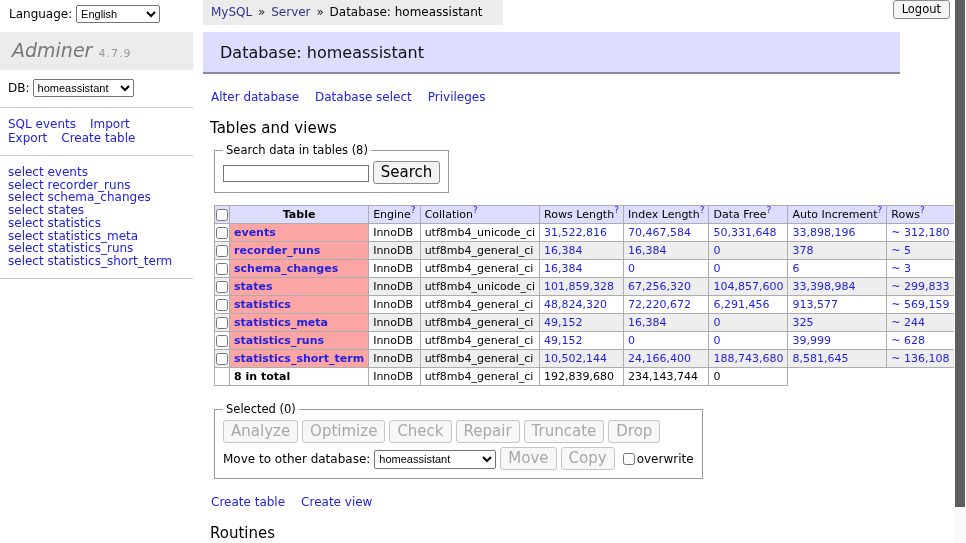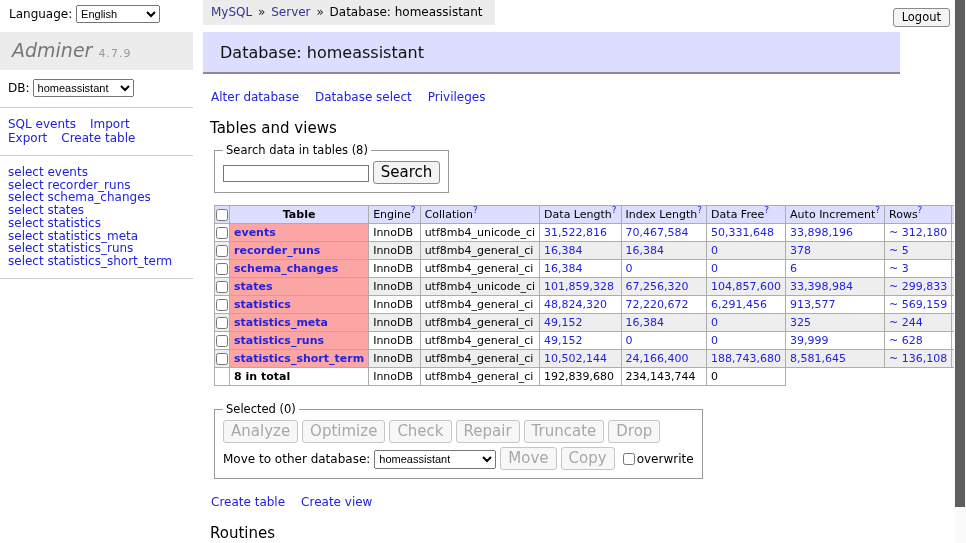--- a/index.html
+++ b/index.html
@@ -11,21 +11,21 @@
   }
   a { color:#2222dd; text-decoration:none; cursor:pointer; }
   hr { border:0; border-top:1px solid #ccc; margin:10px 0; }
 
   
   .lang-bar { position:absolute; left:9px; top:5px; }
   .lang-bar select { width:84px; font-size:11px; height:18px; }
 
   
   .logout {
-    position:absolute; right:16px; top:8px; z-index:5;
+    position:absolute; right:16px; top:0; z-index:5;
     font-size:11.5px; padding:1px 8px 2px; background:#f4f4f4;
     border:1px solid #8a8a8a; border-radius:3px; cursor:pointer;
     font-family:inherit;
   }
 
   
   .sidebar { position:absolute; left:0; top:0; width:193px; }
   .sidebar h1 {
     margin:32px 0 0; padding:7px 12px 9px; background:#ececec;
     font-size:19px; font-weight:normal; font-style:italic; color:#777;
@@ -35,21 +35,21 @@
   .db-row { margin:9px 0 0; }
   .db-row select { width:101px; font-size:11px; height:18px; margin-left:3px; }
   .side-hr { margin-left:-8px; }
   .side-actions { margin:7px 0; line-height:13.5px; }
   .side-actions a { margin-right:14px; }
   .side-links a { display:block; line-height:12.7px; }
 
   
   .content { position:absolute; left:203px; top:0; right:12px; }
   .breadcrumb {
-    display:inline-block; background:#ececec; padding:5px 12px 6px 8px;
+    display:inline-block; background:#ececec; padding:5px 20px 6px 8px;
     font-size:12px; color:#000;
   }
   .breadcrumb a { color:#33338f; }
   .breadcrumb .sep { color:#222; margin:0 2px; }
   h2.page-title {
     margin:7px 54px 0 0; padding:11px 0 10px 17px; background:#ddddff;
     border-bottom:2px solid #8a8a9a; font-size:16px; font-weight:normal; color:#111;
   }
   p.links { margin:16px 0 0 8px; }
   p.links a { margin-right:16px;margin-top:48px; }
@@ -154,21 +154,21 @@
     <button class="btn">Search</button>
   </fieldset>
 
   <table class="db-tables">
     <thead>
         <tr>
           <th class="checkcol"><input type="checkbox" style=""></th>
           <th class="col-name"><span>Table</span></th>
           <th class="col-engine"><span>Engine</span><sup class="help">?</sup></th>
           <th class="col-collation"><span>Collation</span><sup class="help">?</sup></th>
-          <th class="col-data_length"><span>Data Length</span><sup class="help">?</sup></th>
+          <th class="col-data_length"><span>Rows Length</span><sup class="help">?</sup></th>
           <th class="col-index_length"><span>Index Length</span><sup class="help">?</sup></th>
           <th class="col-data_free"><span>Data Free</span><sup class="help">?</sup></th>
           <th class="col-auto_increment"><span>Auto Increment</span><sup class="help">?</sup></th>
           <th class="col-rows"><span>Rows</span><sup class="help">?</sup></th>
           <th class="col-comment"><span>Comment</span></th>
         </tr>
       </thead>
     <tbody>
         <tr>
           <td class="checkcol"><input type="checkbox" style=""></td>

